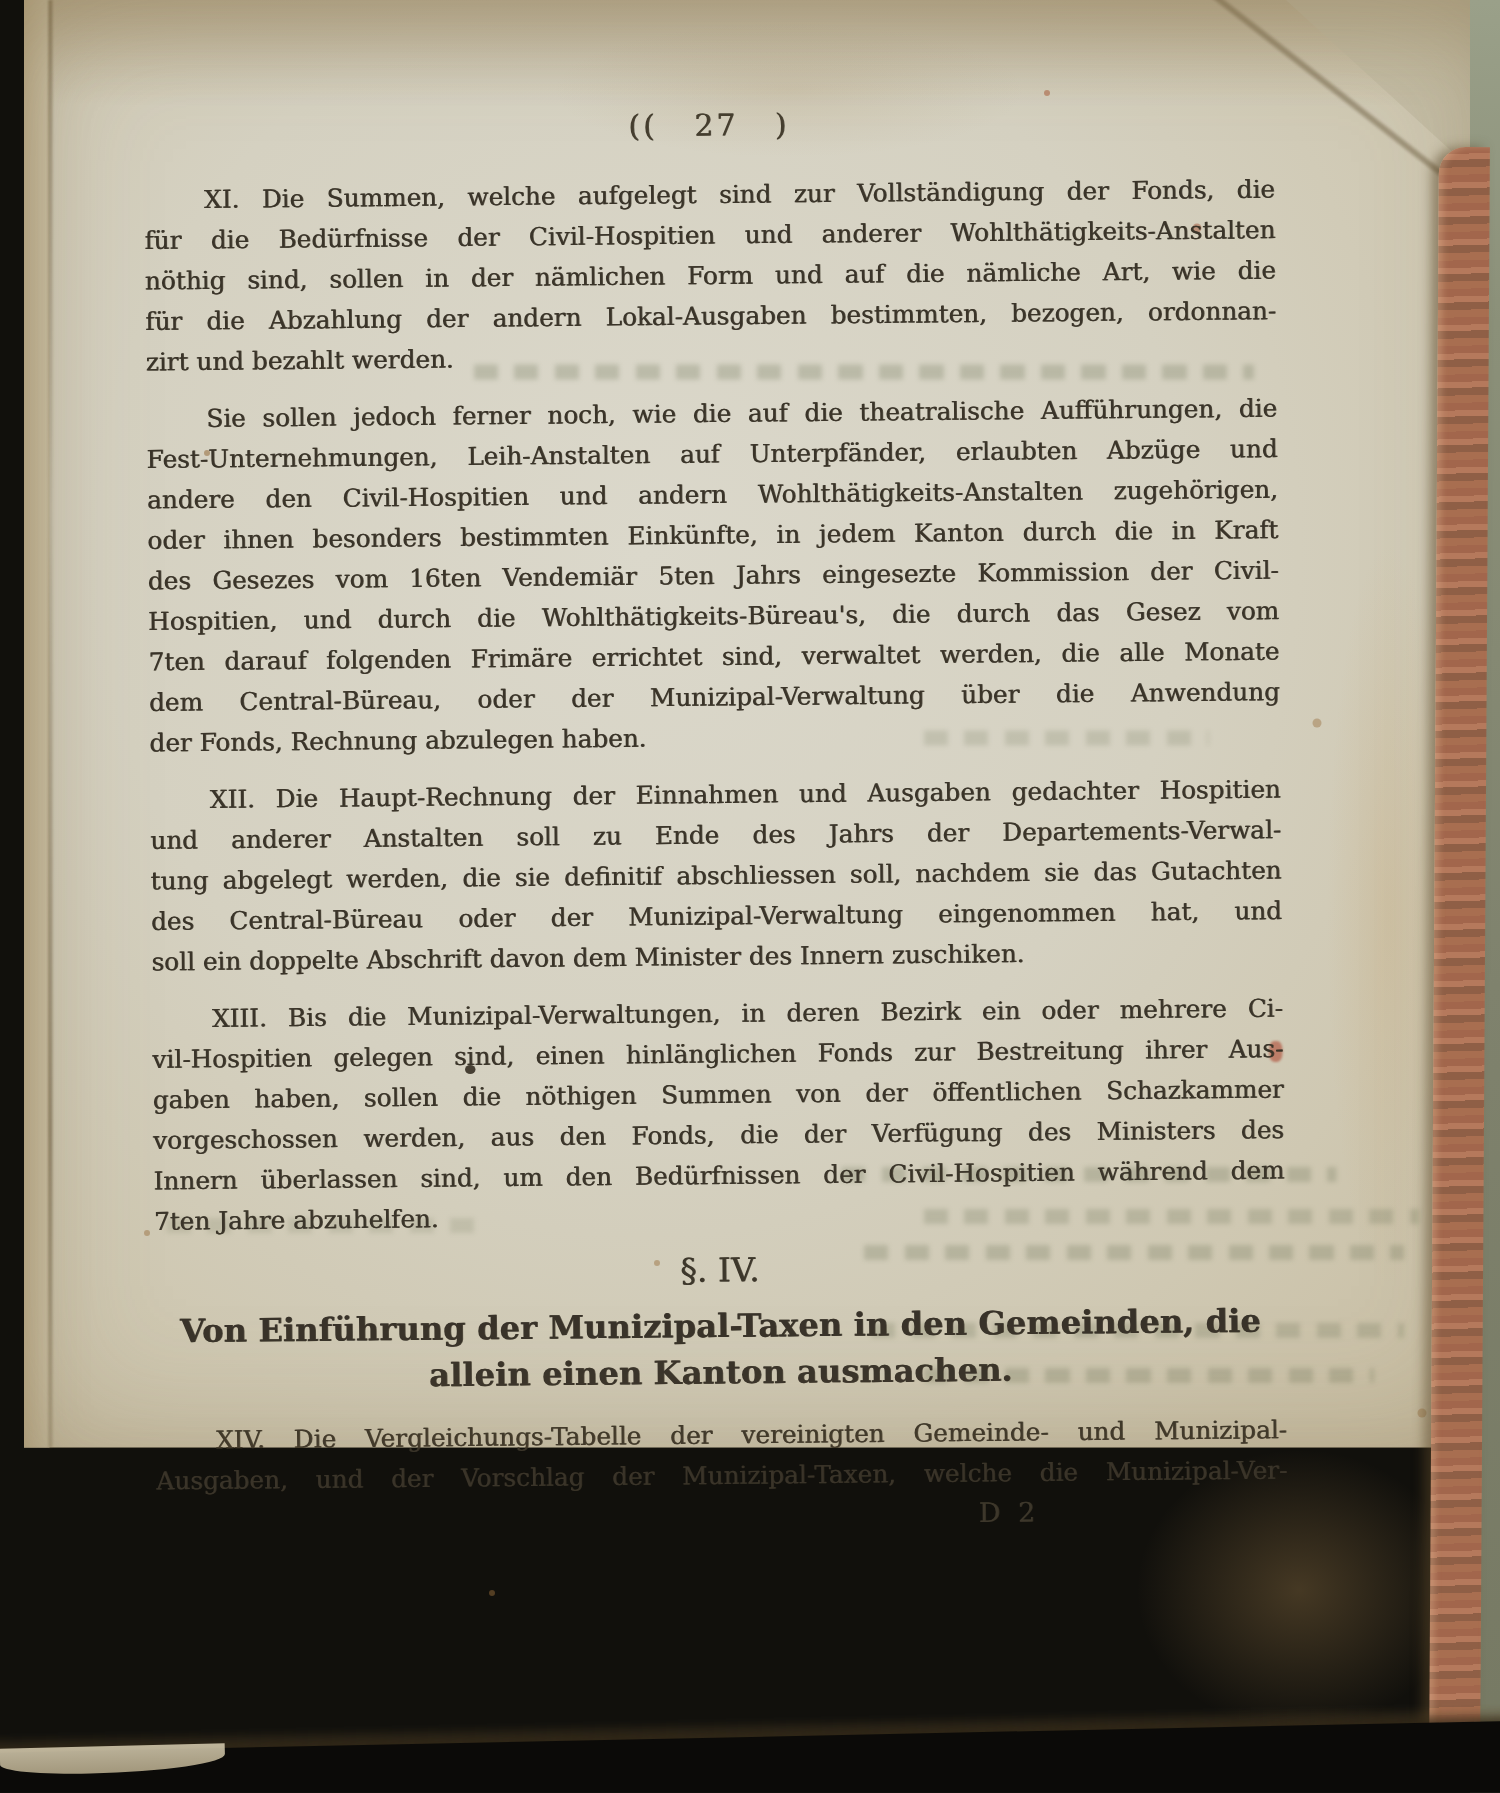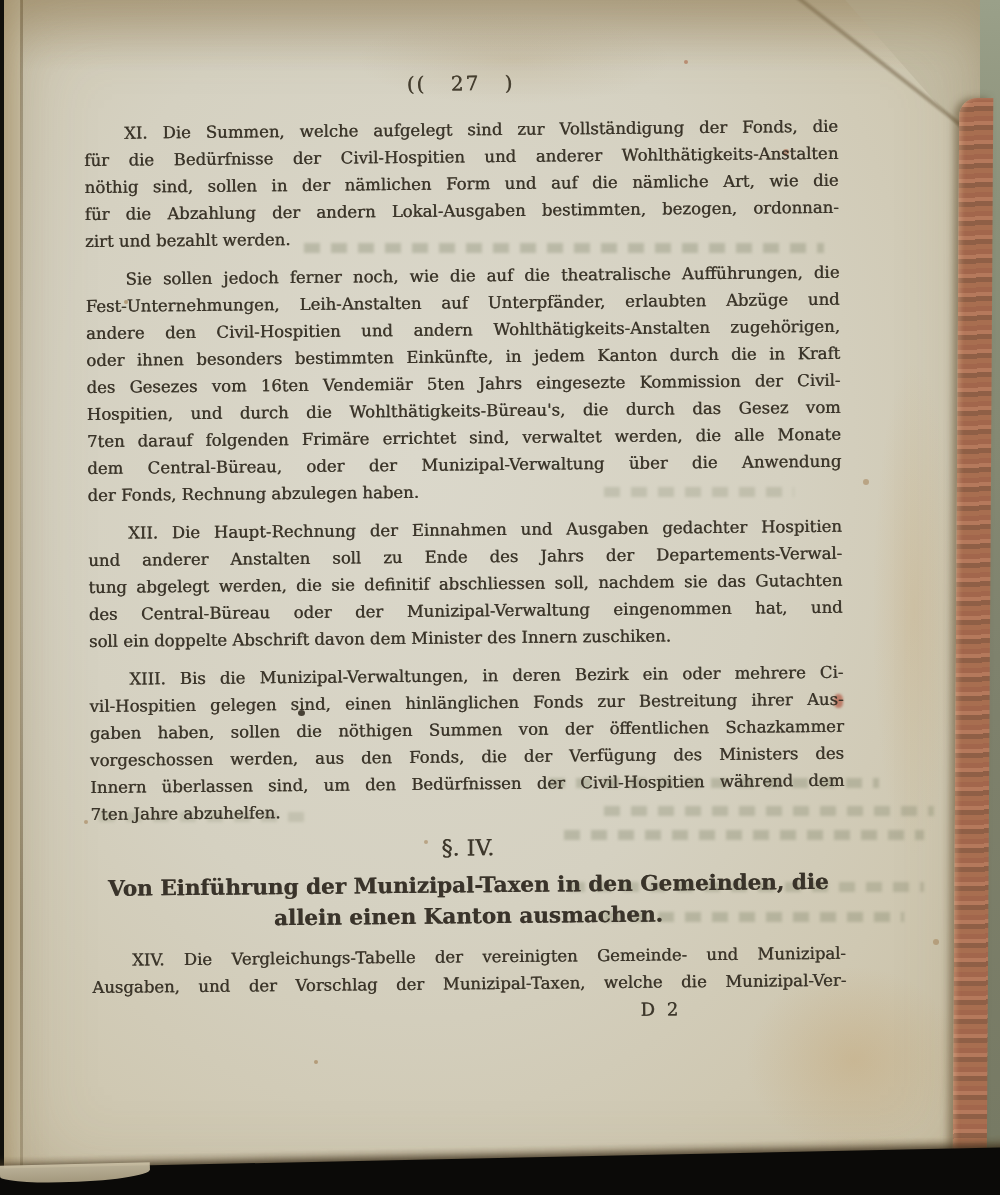--- a/index.html
+++ b/index.html
@@ -1,20 +1,20 @@
 <!DOCTYPE html>
 <html><head>
 <meta charset="utf-8">
 <style>
   html,body{margin:0;padding:0;background:#11100c;}
   .scene{position:relative;width:1000px;height:1195px;overflow:hidden;
          background:#11100c;font-family:"DejaVu Serif","Liberation Serif",serif;}
 
   
-  .page{position:absolute;left:4px;top:0;width:984px;height:1195px;
+  .page{position:absolute;left:16px;top:0;width:984px;height:965px;
         background:
           radial-gradient(ellipse at 42% 38%, #dbd8cb 0%, #d5d1c1 45%, #cfc8b2 72%, #c7bca0 100%);
   }
   .page .vignette{position:absolute;inset:0;pointer-events:none;
         box-shadow:inset 0 0 90px rgba(120,98,58,.30), inset 0 25px 45px rgba(130,105,60,.22);}
   .top-band{position:absolute;left:0;top:0;width:100%;height:70px;
         background:linear-gradient(180deg, rgba(140,115,70,.25), rgba(140,115,70,0));}
   .left-margin-shade{position:absolute;left:0;top:0;width:17px;height:100%;
         background:linear-gradient(90deg,#c4b799,#cec5ab);}
   .crease-line{position:absolute;left:16px;top:0;width:3px;height:100%;filter:blur(.6px);

